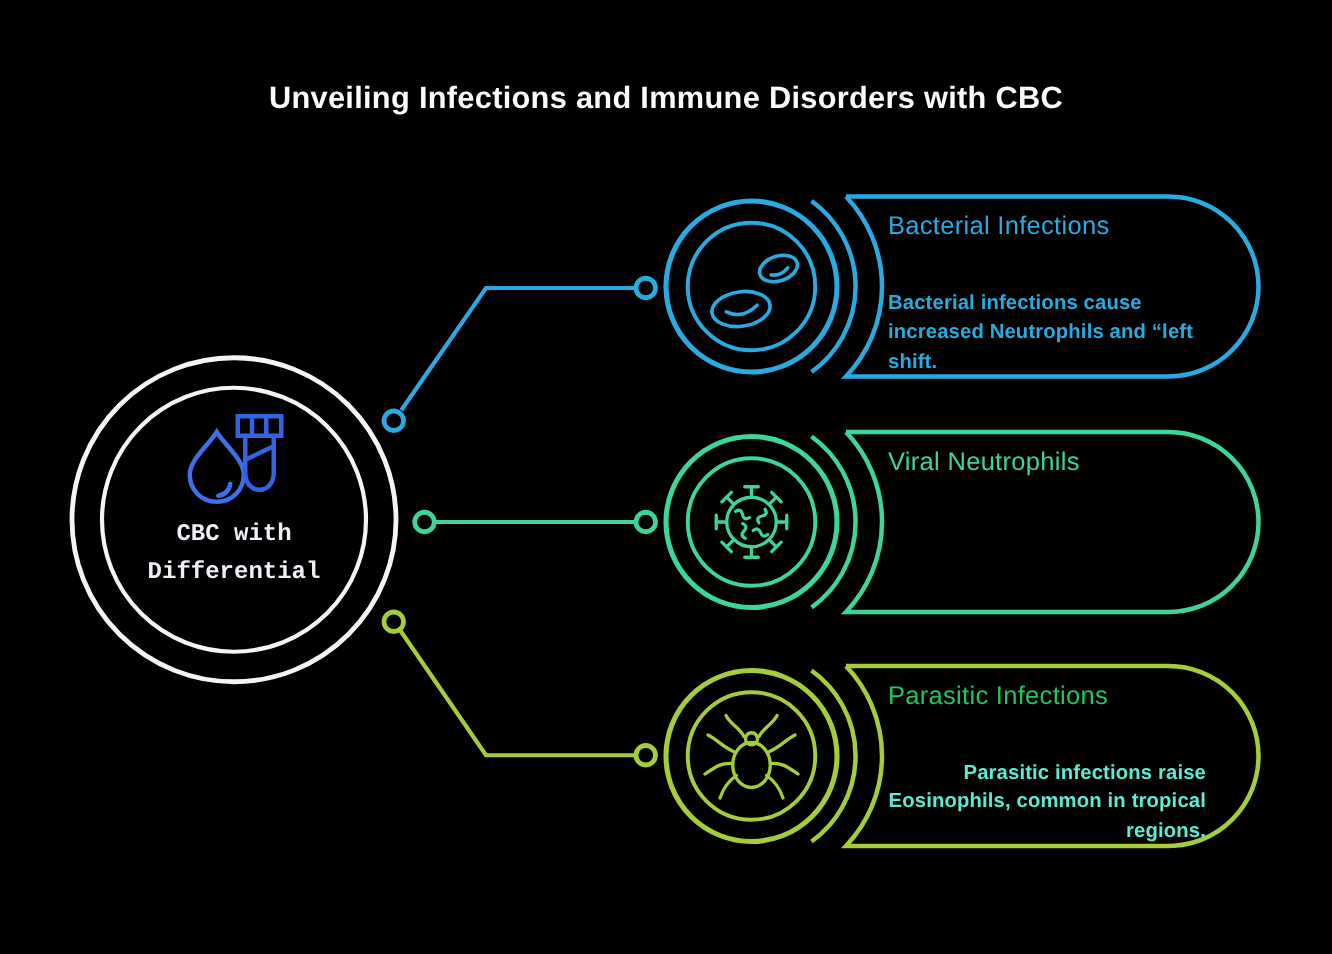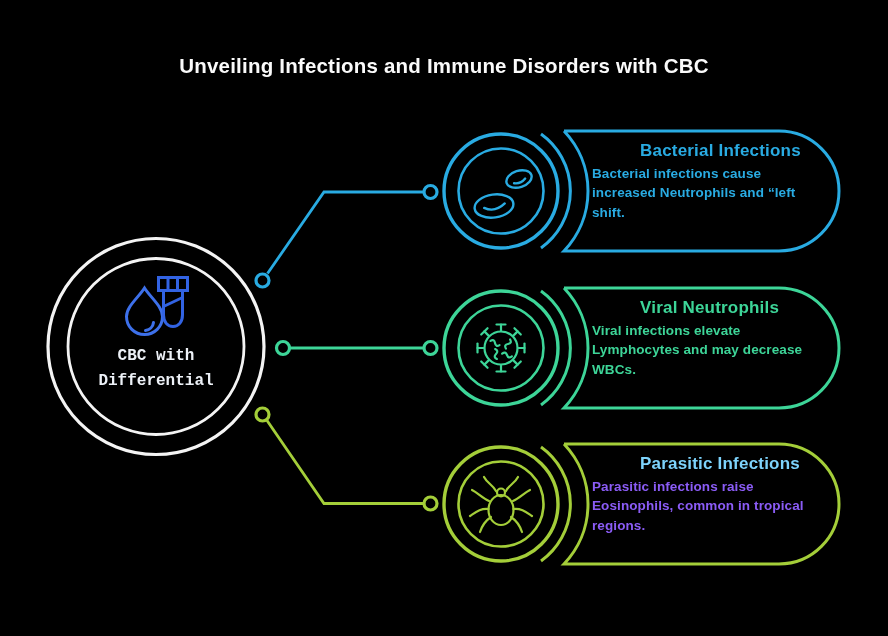--- a/index.html
+++ b/index.html
@@ -17,24 +17,24 @@
   .hub-label {
     position:absolute; left:91px; top:344px; width:130px;
     text-align:center; color:#EDF1F7;
     font-size:16px; line-height:25px; font-weight:700;font-family:Liberation Mono, monospace;
   }
   .card-text { position:absolute; left:592px; width:215px; }
   .card-text.c1 { top:139px; }
   .card-text.c2 { top:296px; }
   .card-text.c3 { top:452px; }
   .card-title {
-    font-size:17px; line-height:24px; font-weight:700; letter-spacing:.2px;margin-left:48px;
+    font-size:17px; line-height:24px; font-weight:400; letter-spacing:.2px;
   }
   .card-body {
-    margin-top:1px; width:212px;
+    margin-top:29px; width:212px;
     font-size:13.5px; line-height:19.3px; font-weight:700; letter-spacing:.1px;
   }
 </style>
 </head>
 <body>
 
 <div class="canvas">
 
   <div class="main-title">Unveiling Infections and Immune Disorders with CBC</div>
 
@@ -174,21 +174,20 @@
 
   <div class="hub-label">CBC with Differential</div>
 
   <div class="card-text c1">
     <div class="card-title" style="color: rgb(41, 171, 226);">Bacterial Infections</div>
     <div class="card-body" style="color: rgb(41, 171, 226);">Bacterial infections cause increased Neutrophils and “left shift.</div>
   </div>
 
   <div class="card-text c2">
     <div class="card-title" style="color: rgb(61, 213, 152);">Viral Neutrophils</div>
-    <div class="card-body" style="color: rgb(61, 213, 152);">Viral infections elevate Lymphocytes and may decrease WBCs.</div>
   </div>
 
   <div class="card-text c3">
-    <div class="card-title" style="color: #7dd3fc;">Parasitic Infections</div>
-    <div class="card-body" style="color: #8b5cf6;">Parasitic infections raise Eosinophils, common in tropical regions.</div>
+    <div class="card-title" style="color: #22c55e;">Parasitic Infections</div>
+    <div class="card-body" style="color: #5eead4; text-align: right;">Parasitic infections raise Eosinophils, common in tropical regions.</div>
   </div>
 
 </div>
 
 </body></html>

